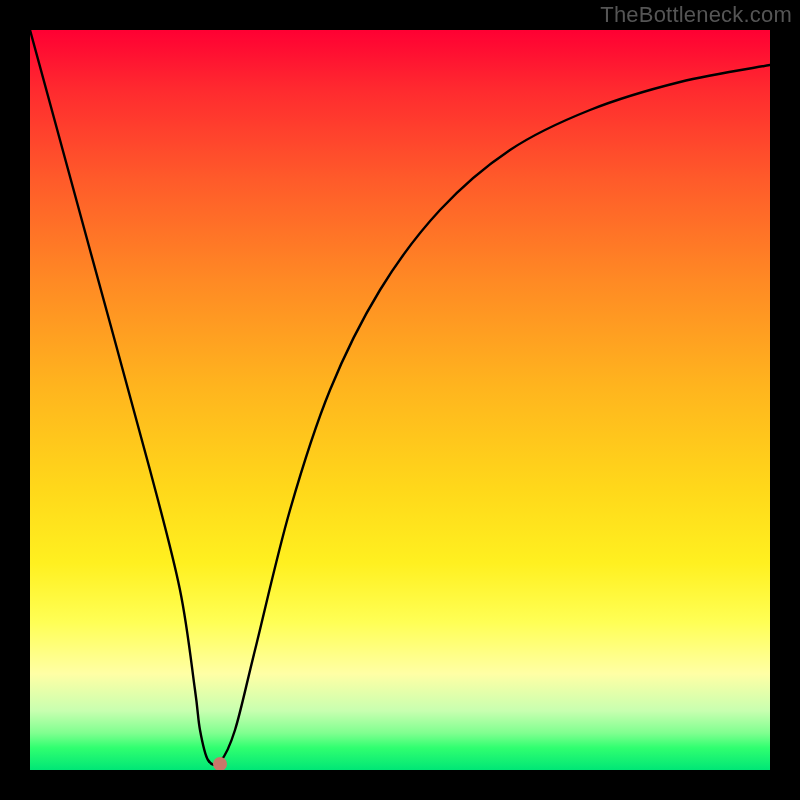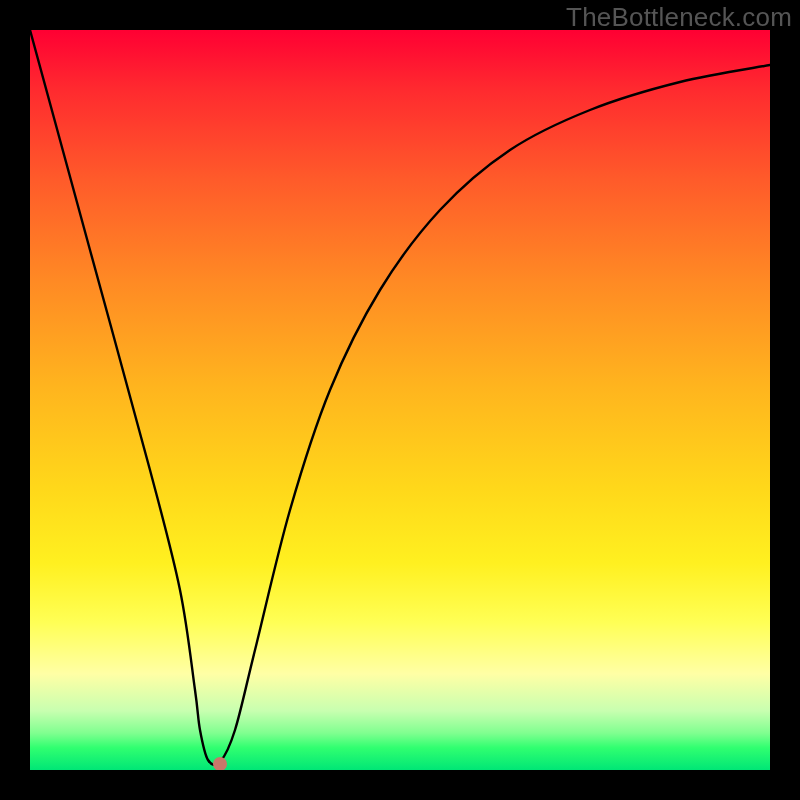--- a/index.html
+++ b/index.html
@@ -14,21 +14,21 @@
   .container {
     position: relative;
     width: 800px;
     height: 800px;
   }
   .watermark {
     position: absolute;
     top: 2px;
     right: 8px;
     color: #555;
-    font-size: 26px;
+    font-size: 22px;
     font-weight: 500;
     letter-spacing: 0.2px;
     z-index: 10;
   }
   .plot-frame {
     position: absolute;
     left: 30px;
     top: 30px;
     width: 740px;
     height: 740px;

